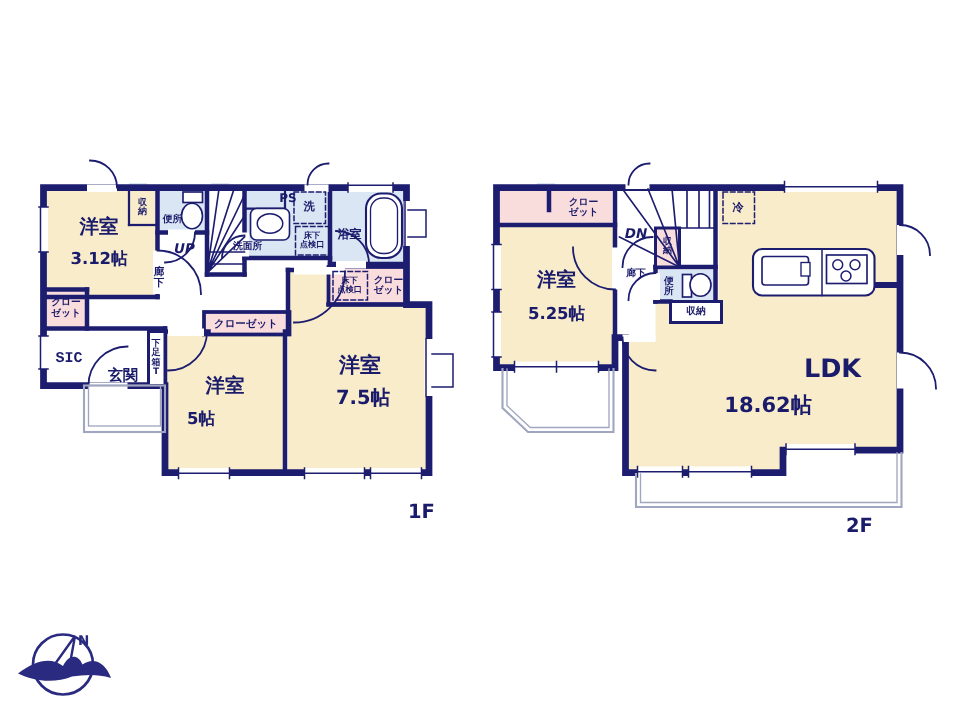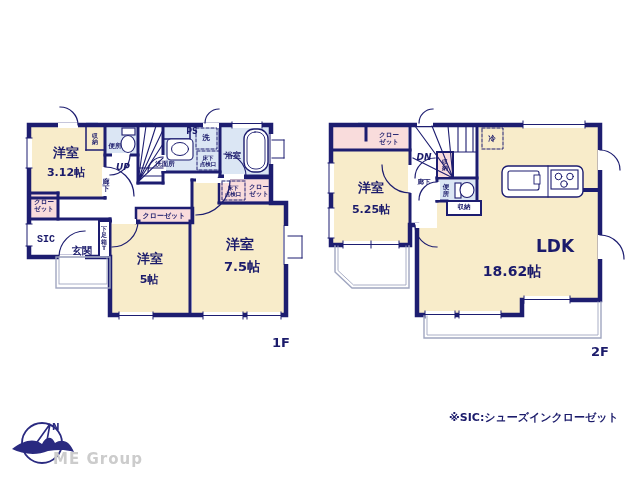--- a/index.html
+++ b/index.html
@@ -244,35 +244,33 @@
 点検口</div>
 <div class="lbl f65" style="left:259px;top:191px">クロー
 ゼット</div>
 <div class="lbl f7" style="left:164px;top:216px">クローゼット</div>
 <div class="lbl f65" style="left:44px;top:206px">クロー
 ゼット</div>
 <div class="lbl f10" style="left:46px;top:240px">SIC</div>
 <div class="lbl f10" style="left:82px;top:252px">玄関</div>
 <div class="lbl lbl-v f6" style="left:104px;top:239px">下足箱T</div>
 <div class="lbl f13" style="left:150px;top:259px">洋室</div>
-<div class="lbl f12" style="left:149px;top:280px">5帖</div>
+<div class="lbl f12" style="left:134px;top:280px">5帖</div>
 <div class="lbl f14" style="left:240px;top:244px">洋室</div>
 <div class="lbl f13" style="left:242px;top:267px">7.5帖</div>
 <div class="lbl f13" style="left:281px;top:343px">1F</div>
 
 <div class="lbl f65" style="left:389px;top:139px">クロー
 ゼット</div>
 <div class="lbl f13" style="left:371px;top:188px">洋室</div>
 <div class="lbl f12" style="left:371px;top:210px">5.25帖</div>
 <div class="lbl f9 italic" style="left:424px;top:157px">DN</div>
 <div class="lbl lbl-v f6" style="left:445px;top:165px">収納</div>
 <div class="lbl f65" style="left:424px;top:183px">廊下</div>
 <div class="lbl lbl-v f65" style="left:446px;top:191px">便所</div>
 <div class="lbl f65" style="left:464px;top:208px">収納</div>
 <div class="lbl f75" style="left:492px;top:139px">冷</div>
 <div class="lbl f17" style="left:555px;top:247px">LDK</div>
 <div class="lbl f14" style="left:512px;top:271px">18.62帖</div>
-<div class="lbl f13" style="left:600px;top:352px">2F</div>
-
-<div class="note" style="left:534px;top:417px">※SIC:シューズインクローゼット</div>
-<div class="brand" style="left:98px;top:459px">ME Group</div>
+<div class="lbl f13" style="left:573px;top:352px">2F</div>
+
 
 </div>
 
 </body></html>

